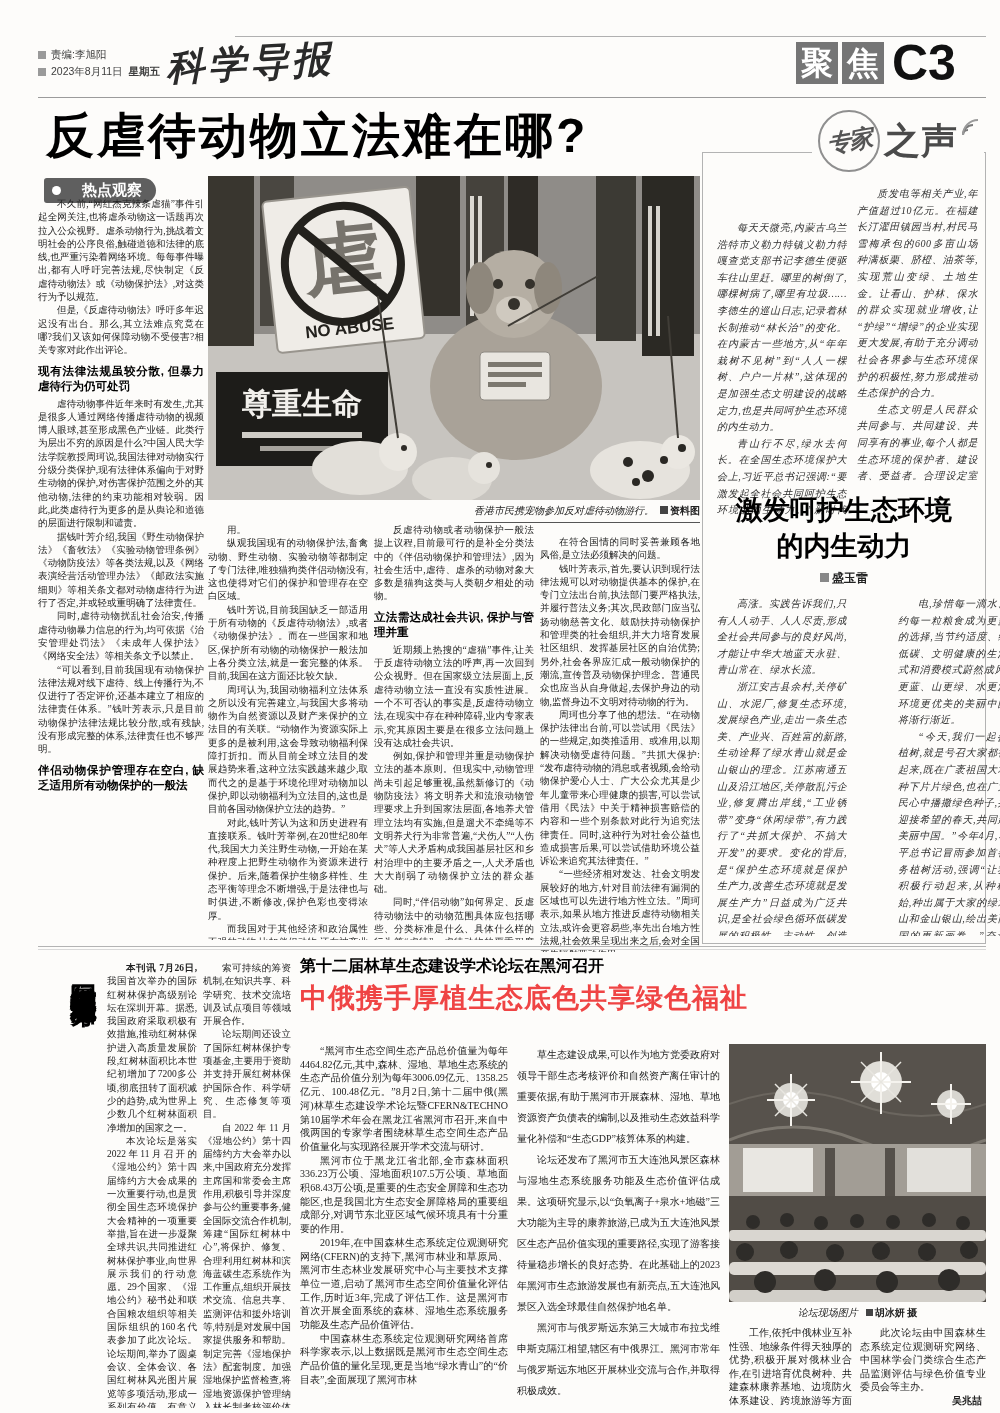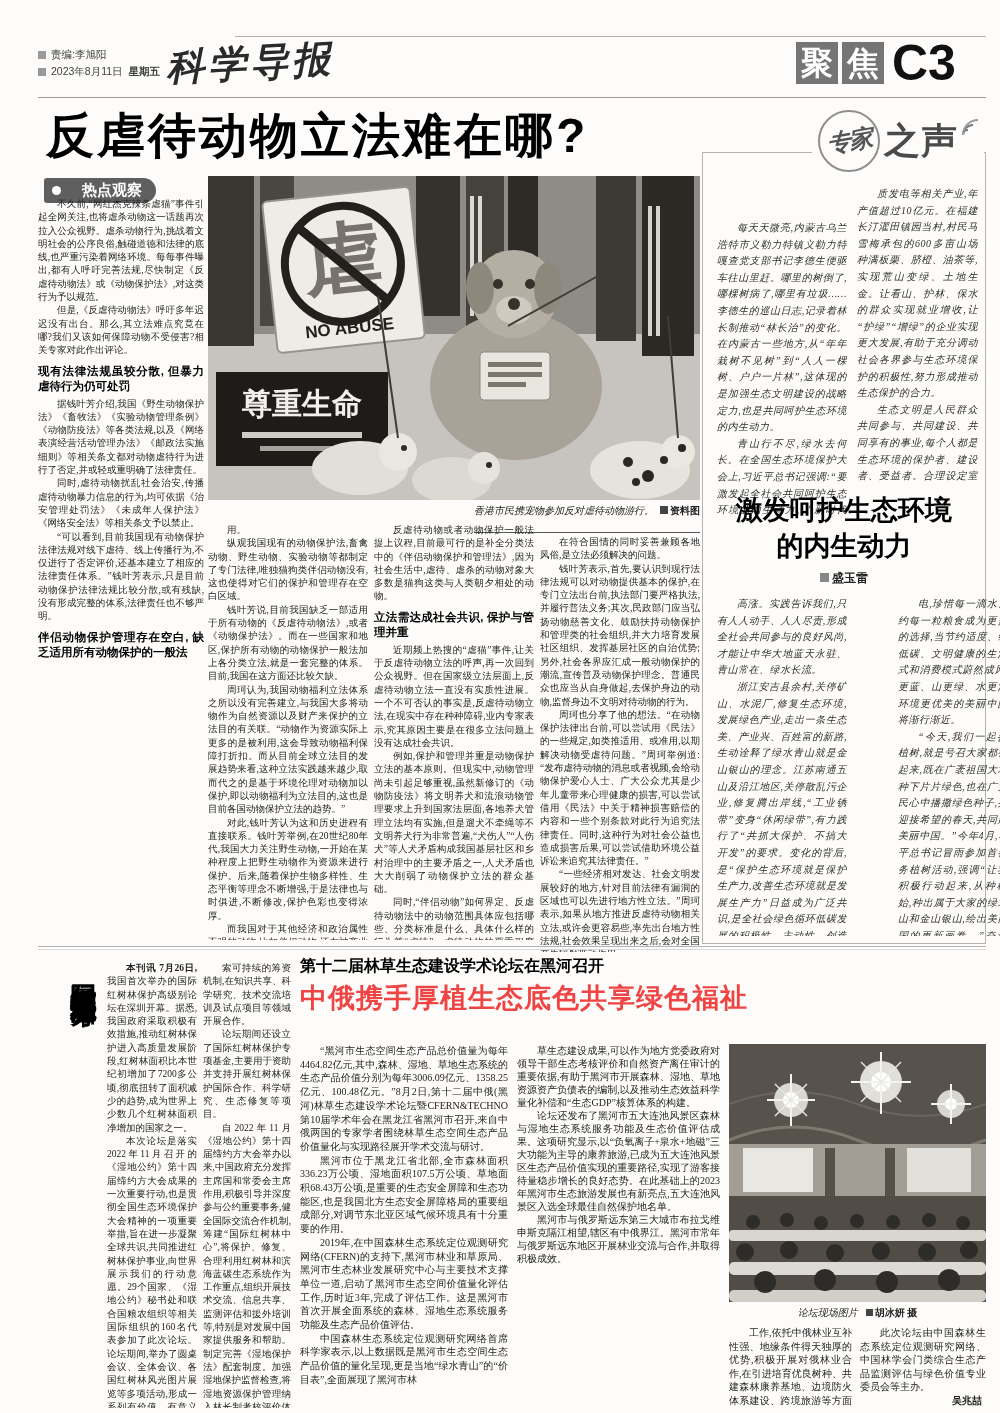--- a/index.html
+++ b/index.html
@@ -29,21 +29,21 @@
   .newscol h5 { font-family:"Liberation Sans","DejaVu Sans",sans-serif; font-size:11.5px; line-height:15px; font-weight:700; margin:6px 0 4px; color:#000; }
   .newscol .sig { text-align:right; font-weight:700; text-indent:0; font-family:"Liberation Sans","DejaVu Sans",sans-serif; padding-right:4px; }
 
   .col1 { left:38px;  top:198px; width:166px; height:742px; }
   .col2 { left:208px; top:524px; width:160px; height:416px; }
   .col3 { left:374px; top:524px; width:160px; height:416px; }
   .col4 { left:540px; top:524px; width:160px; height:416px;margin-top:12px; }
 
   .photo1 { left:208px; top:176px; width:492px; height:324px; background:#c7c4bf; }
   .caption1 { left:208px; top:504px; width:492px; text-align:right; font-size:10px; color:#222; }
-  .caption1 .cap-inner { border-bottom:1px solid #555; padding-bottom:16px; }
+  .caption1 .cap-inner { border-bottom:1px solid #555; padding-bottom:6px; }
   .caption1 .credit-sq { display:inline-block; width:8px; height:8px; background:#444; margin:0 2px 0 6px; }
   .caption1 b { font-family:"Liberation Sans","DejaVu Sans",sans-serif; }
 
   .bottom-rule { left:38px; top:946px; width:948px; height:4px; border-top:1px solid #b3b3b3; border-bottom:1px solid #d9d9d9; }
 
   
   .side-box { left:702px; top:152px; width:284px; height:792px; border:1px solid #b3b3b3; background:#fdfcfa; }
   .logo-mask { left:812px; top:146px; width:172px; height:14px; background:#fdfcfa; }
   .ev-logo { left:818px; top:110px; display:flex; align-items:center; }
   .ev-circle { width:62px; height:62px; border:2px solid #8f8f8f; border-radius:50%; display:flex; align-items:center; justify-content:center; background:#fdfcfa; }
@@ -64,21 +64,21 @@
   
   .m-headline { left:40px; top:964px; width:62px; height:446px; writing-mode:vertical-rl; text-orientation:upright; font-family:"Liberation Sans","DejaVu Sans",sans-serif; font-weight:900; font-size:26px; letter-spacing:1px; color:#000; }
   .m-col1 { left:107px; top:962px; width:90px; height:446px; }
   .m-col2 { left:203px; top:962px; width:88px; height:446px; }
   .m-col1 p:first-child::first-line { font-weight:bold; }
 
   
   .f-kicker { left:300px; top:956px; font-size:16px; font-weight:700; font-family:"Liberation Sans","DejaVu Sans",sans-serif; color:#000; }
   .f-headline { left:300px; top:980px; width:690px; font-size:27px; font-weight:900; letter-spacing:1px; color:#ef4444; font-family:"Liberation Serif","DejaVu Serif",serif; }
   .f-colA { left:300px; top:1044px; width:208px; height:362px; font-size:10px; line-height:13.7px; }
-  .f-colB { left:517px; top:1044px; width:203px; height:362px; font-size:10px; line-height:13px; }
+  .f-colB { left:517px; top:1044px; width:203px; height:362px; font-size:10px; line-height:21px; }
   .f-colC { left:729px; top:1326px; width:123px; height:82px; font-size:10px; line-height:13.5px; }
   .f-colD { left:860px; top:1326px; width:126px; height:82px; font-size:10px; line-height:13.5px; }
   .photo2 { left:729px; top:1044px; width:257px; height:258px; background:#6e6862; }
   .caption2 { left:729px; top:1306px; width:257px; text-align:center; font-size:10px; color:#222; }
   .caption2 .credit-sq { display:inline-block; width:7px; height:7px; background:#444; margin:0 2px 0 8px; }
 </style>
 </head>
 <body>
 
 <div class="page">
@@ -168,20 +168,21 @@
     </svg>
   </div>
   <div class="abs caption1">
     <span class="cap-inner"><i>香港市民携宠物参加反对虐待动物游行。</i><span class="credit-sq"></span><b>资料图</b></span>
   </div>
 
   <div class="abs newscol col1">
       <p>不久前,“网红杰克辣条虐猫”事件引起全网关注,也将虐杀动物这一话题再次拉入公众视野。虐杀动物行为,挑战着文明社会的公序良俗,触碰道德和法律的底线,也严重污染着网络环境。每每事件曝出,都有人呼吁完善法规,尽快制定《反虐待动物法》或《动物保护法》,对这类行为予以规范。</p>
       <p>但是,《反虐待动物法》呼吁多年迟迟没有出台。那么,其立法难点究竟在哪?我们又该如何保障动物不受侵害?相关专家对此作出评论。</p>
       <h5>现有法律法规虽较分散, 但暴力虐待行为仍可处罚</h5>
+      <p>虐待动物事件近年来时有发生,尤其是很多人通过网络传播虐待动物的视频博人眼球,甚至形成黑色产业链。此类行为层出不穷的原因是什么?中国人民大学法学院教授周珂说,我国法律对动物实行分级分类保护,现有法律体系偏向于对野生动物的保护,对伤害保护范围之外的其他动物,法律的约束功能相对较弱。因此,此类虐待行为更多的是从舆论和道德的层面进行限制和谴责。</p>
       <p>据钱叶芳介绍,我国《野生动物保护法》《畜牧法》《实验动物管理条例》《动物防疫法》等各类法规,以及《网络表演经营活动管理办法》《邮政法实施细则》等相关条文都对动物虐待行为进行了否定,并或轻或重明确了法律责任。</p>
       <p>同时,虐待动物扰乱社会治安,传播虐待动物暴力信息的行为,均可依据《治安管理处罚法》《未成年人保护法》《网络安全法》等相关条文予以禁止。</p>
       <p>“可以看到,目前我国现有动物保护法律法规对线下虐待、线上传播行为,不仅进行了否定评价,还基本建立了相应的法律责任体系。”钱叶芳表示,只是目前动物保护法律法规比较分散,或有残缺,没有形成完整的体系,法律责任也不够严明。</p>
       <h5>伴侣动物保护管理存在空白, 缺乏适用所有动物保护的一般法</h5>
     </div>
   <div class="abs newscol col2">
       <p>用。</p>
       <p>纵观我国现有的动物保护法,畜禽动物、野生动物、实验动物等都制定了专门法律,唯独猫狗类伴侣动物没有,这也使得对它们的保护和管理存在空白区域。</p>
       <p>钱叶芳说,目前我国缺乏一部适用于所有动物的《反虐待动物法》,或者《动物保护法》。而在一些国家和地区,保护所有动物的动物保护一般法加上各分类立法,就是一套完整的体系。目前,我国在这方面还比较欠缺。</p>
       <p>周珂认为,我国动物福利立法体系之所以没有完善建立,与我国大多将动物作为自然资源以及财产来保护的立法目的有关联。“动物作为资源实际上更多的是被利用,这会导致动物福利保障打折扣。而从目前全球立法目的发展趋势来看,这种立法实践越来越少,取而代之的是基于环境伦理对动物加以保护,即以动物福利为立法目的,这也是目前各国动物保护立法的趋势。”</p>
@@ -191,21 +192,21 @@
   <div class="abs newscol col3">
       <p>反虐待动物或者动物保护一般法提上议程,目前最可行的是补全分类法中的《伴侣动物保护和管理法》,因为社会生活中,虐待、虐杀的动物对象大多数是猫狗这类与人类朝夕相处的动物。</p>
       <h5>立法需达成社会共识, 保护与管理并重</h5>
       <p>近期频上热搜的“虐猫”事件,让关于反虐待动物立法的呼声,再一次回到公众视野。但在国家级立法层面上,反虐待动物立法一直没有实质性进展。一个不可否认的事实是,反虐待动物立法,在现实中存在种种障碍,业内专家表示,究其原因主要是在很多立法问题上没有达成社会共识。</p>
       <p>例如,保护和管理并重是动物保护立法的基本原则。但现实中,动物管理尚未引起足够重视,虽然新修订的《动物防疫法》将文明养犬和流浪动物管理要求上升到国家法层面,各地养犬管理立法均有实施,但是遛犬不牵绳等不文明养犬行为非常普遍,“犬伤人”“人伤犬”等人犬矛盾构成我国基层社区和乡村治理中的主要矛盾之一,人犬矛盾也大大削弱了动物保护立法的群众基础。</p>
       <p>同时,“伴侣动物”如何界定、反虐待动物法中的动物范围具体应包括哪些、分类标准是什么、具体什么样的行为算“虐待”、虐待动物的严重程度如何界定……也有待达成社会共识。</p>
     </div>
   <div class="abs newscol col4">
       <p>在符合国情的同时妥善兼顾各地风俗,是立法必须解决的问题。</p>
       <p>钱叶芳表示,首先,要认识到现行法律法规可以对动物提供基本的保护,在专门立法出台前,执法部门要严格执法,并履行普法义务;其次,民政部门应当弘扬动物慈善文化、鼓励扶持动物保护和管理类的社会组织,并大力培育发展社区组织、发挥基层社区的自治优势;另外,社会各界应汇成一般动物保护的潮流,宣传普及动物保护理念。普通民众也应当从自身做起,去保护身边的动物,监督身边不文明对待动物的行为。</p>
-      <p>周珂也分享了他的想法。“在动物保护法律出台前,可以尝试用《民法》的一些规定,如类推适用、或准用,以期解决动物受虐待问题。”周珂举例道:“发布虐待动物的消息或者视频,会给动物保护爱心人士、广大公众尤其是少年儿童带来心理健康的损害,可以尝试借用《民法》中关于精神损害赔偿的内容和一些个别条款对此行为追究法律责任。同时,这种行为对社会公益也造成损害后果,可以尝试借助环境公益诉讼来追究其法律责任。”</p>
+      <p>周珂也分享了他的想法。“在动物保护法律出台前,可以尝试用《民法》的一些规定,如类推适用、或准用,以期解决动物受虐待问题。”共抓大保护:“发布虐待动物的消息或者视频,会给动物保护爱心人士、广大公众尤其是少年儿童带来心理健康的损害,可以尝试借用《民法》中关于精神损害赔偿的内容和一些个别条款对此行为追究法律责任。同时,这种行为对社会公益也造成损害后果,可以尝试借助环境公益诉讼来追究其法律责任。”</p>
       <p>“一些经济相对发达、社会文明发展较好的地方,针对目前法律有漏洞的区域也可以先进行地方性立法。”周珂表示,如果从地方推进反虐待动物相关立法,或许会更容易些,率先出台地方性法规,社会效果呈现出来之后,会对全国产生辐射带动作用。</p>
     </div>
 
   <div class="abs bottom-rule"></div>
 
   <div class="abs side-box"></div>
   <div class="abs logo-mask"></div>
   <div class="abs ev-logo">
     <div class="ev-circle">
         <span>专家</span>

